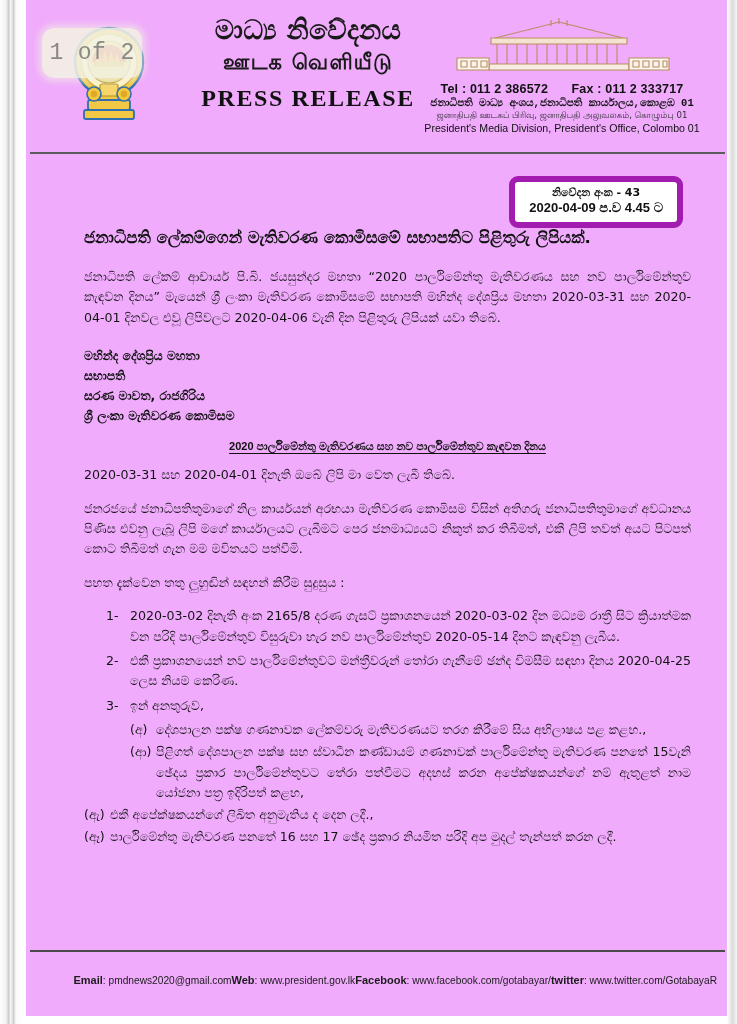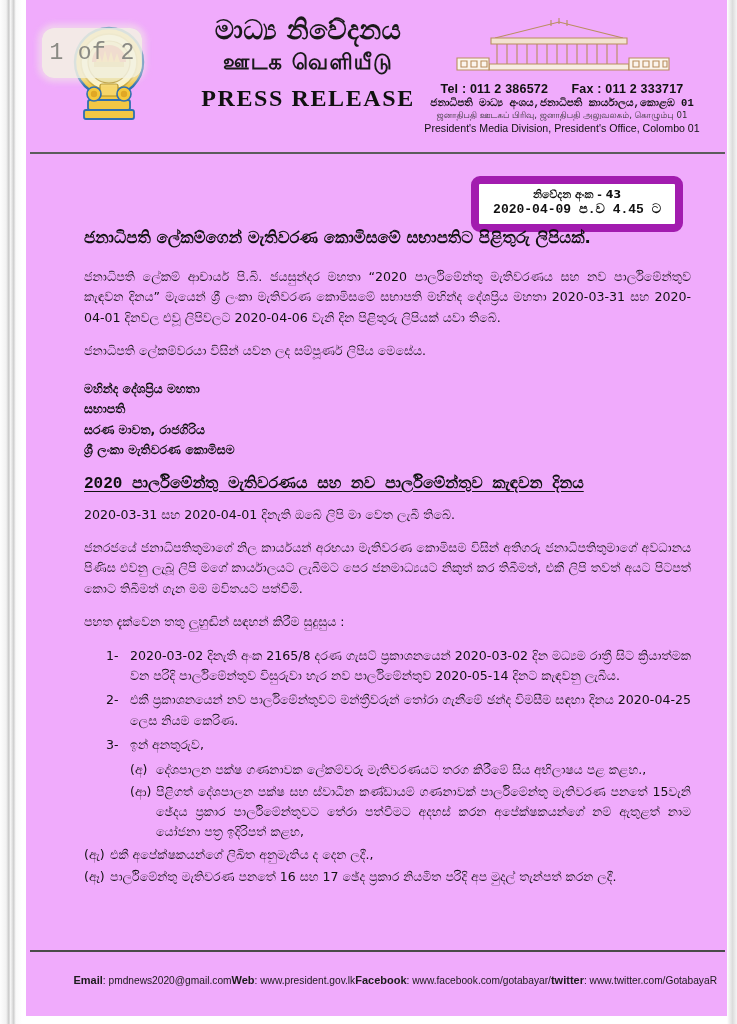--- a/index.html
+++ b/index.html
@@ -123,36 +123,36 @@
     position: absolute;
     left: 4px; right: 2px; top: 152px;
     height: 0;
     border-top: 2px solid #5c5c5c;
   }
 
   
   .refbox {
     position: absolute;
     right: 44px; top: 176px;
-    border: 8px solid #a21caf;
+    border: 6px solid #a21caf;
     border-radius: 9px;
     padding: 4px 14px 5px 14px;
     text-align: center;
     line-height: 1.3;
     background: #fff;
   }
   .refbox .l1 {
     font-family: "DejaVu Sans", sans-serif;
     font-size: 11px;
     font-weight: 700;
     color: #111;
     white-space: nowrap;
   }
   .refbox .l2 {
-    font-family: Liberation Mono, monospace;
+    font-family: Liberation Sans, sans-serif;
     font-size: 13px;
     font-weight: 700;
     color: #111;
     white-space: nowrap;
     text-align: center;
   }
 
   
   .body {
     position: absolute;
@@ -178,24 +178,25 @@
   }
   .addr-block {
     font-family: "DejaVu Sans", sans-serif;
     font-size: 12.4px;
     font-weight: 700;
     color: #111;
     line-height: 1.62;
     margin: 18px 0 14px 0;
   }
   .subject {
-    font-family: Liberation Mono, monospace;
-    font-size: 16px;
-    font-weight: 700;
-    color: #111;
+    font-family: Liberation Sans, sans-serif;
+    font-size: 11px;
+    font-weight: 700;
+    color: #111;
+    text-align: center;
     text-decoration: underline;
     text-underline-offset: 3px;
     margin: 4px 0 12px 0;
   }
   .list { margin: 10px 0 0 0; padding: 0; list-style: none; }
   .list > li {
     display: flex;
     font-family: "DejaVu Sans", sans-serif;
     font-size: 12.6px;
     color: #121212;
@@ -331,21 +332,20 @@
       <div class="l1">නිවේදන අංක - 43</div>
       <div class="l2">2020-04-09 ප.ව 4.45 ට</div>
     </div>
 
     <div class="body">
 
       <div class="doc-title">ජනාධිපති ලේකම්ගෙන් මැතිවරණ කොමිසමේ සභාපතිට පිළිතුරු ලිපියක්.</div>
 
       <div class="para">ජනාධිපති ලේකම් ආචාර්ය පි.බි. ජයසුන්දර මහතා “2020 පාර්ලිමේන්තු මැතිවරණය සහ නව පාර්ලිමේන්තුව කැඳවන දිනය” මැයෙන් ශ්‍රී ලංකා මැතිවරණ කොමිසමේ සභාපති මහින්ද දේශප්‍රිය මහතා 2020-03-31 සහ 2020-04-01 දිනවල එවූ ලිපිවලට 2020-04-06 වැනි දින පිළිතුරු ලිපියක් යවා තිබේ.</div>
 
-      <div class="para">ජනාධිපති ලේකම්වරයා විසින් යවන ලද සම්පූර්ණ ලිපිය මෙසේය.</div>
 
       <div class="addr-block">
         <div>මහින්ද දේශප්‍රිය මහතා</div>
         <div>සභාපති</div>
         <div>සරණ මාවත, රාජගිරිය</div>
         <div>ශ්‍රී ලංකා මැතිවරණ කොමිසම</div>
       </div>
 
       <div class="subject">2020 පාර්ලිමේන්තු මැතිවරණය සහ නව පාර්ලිමේන්තුව කැඳවන දිනය</div>
 

